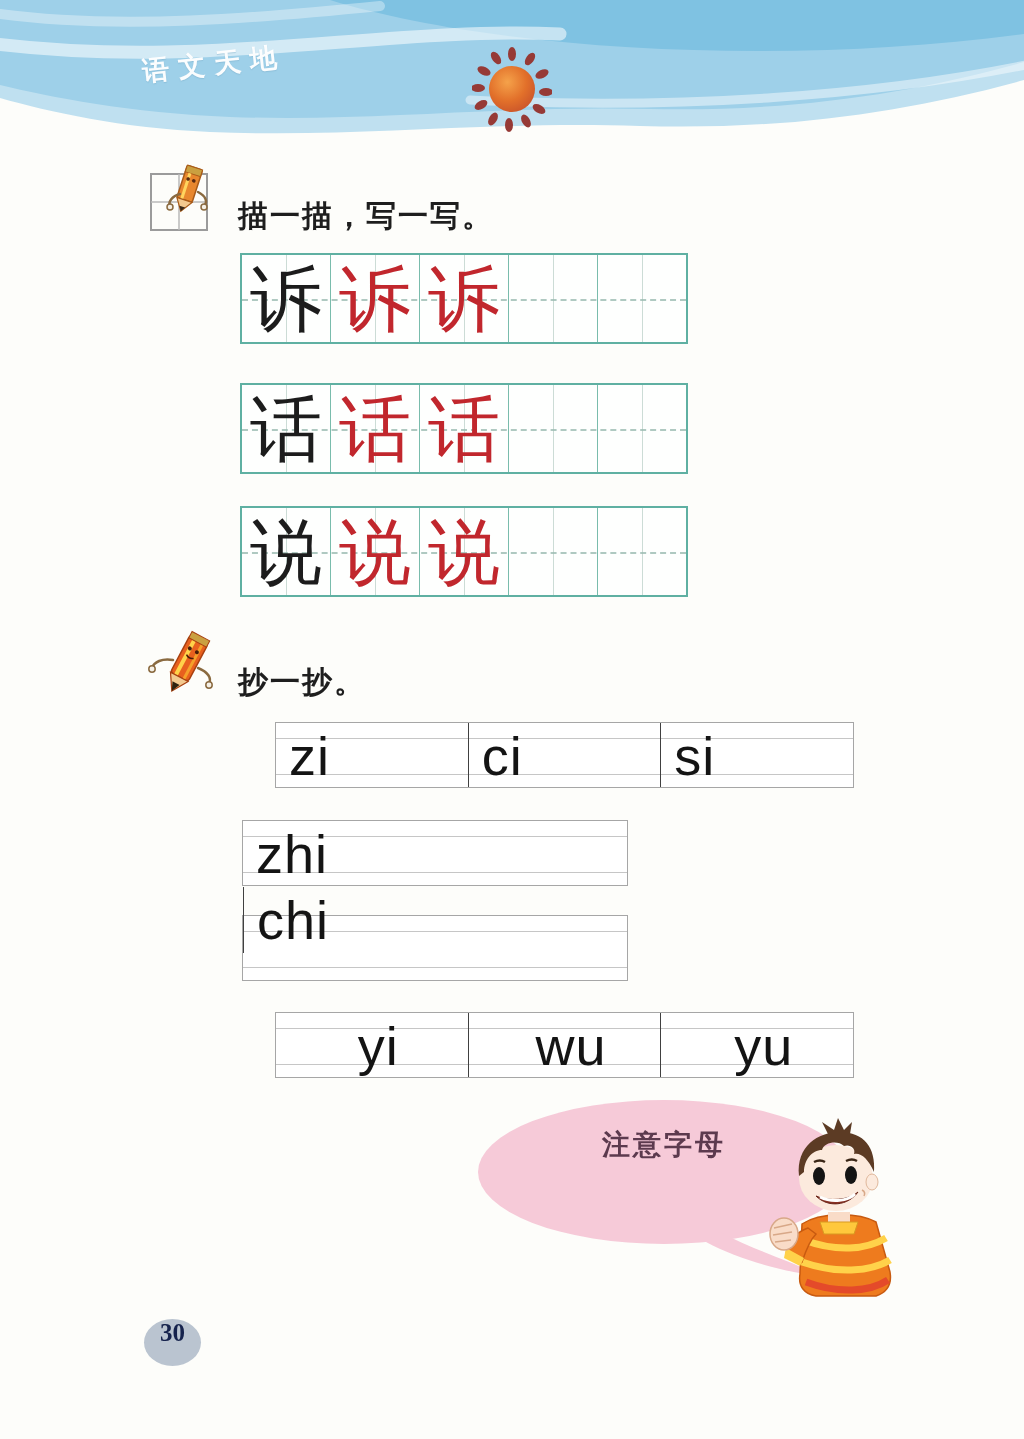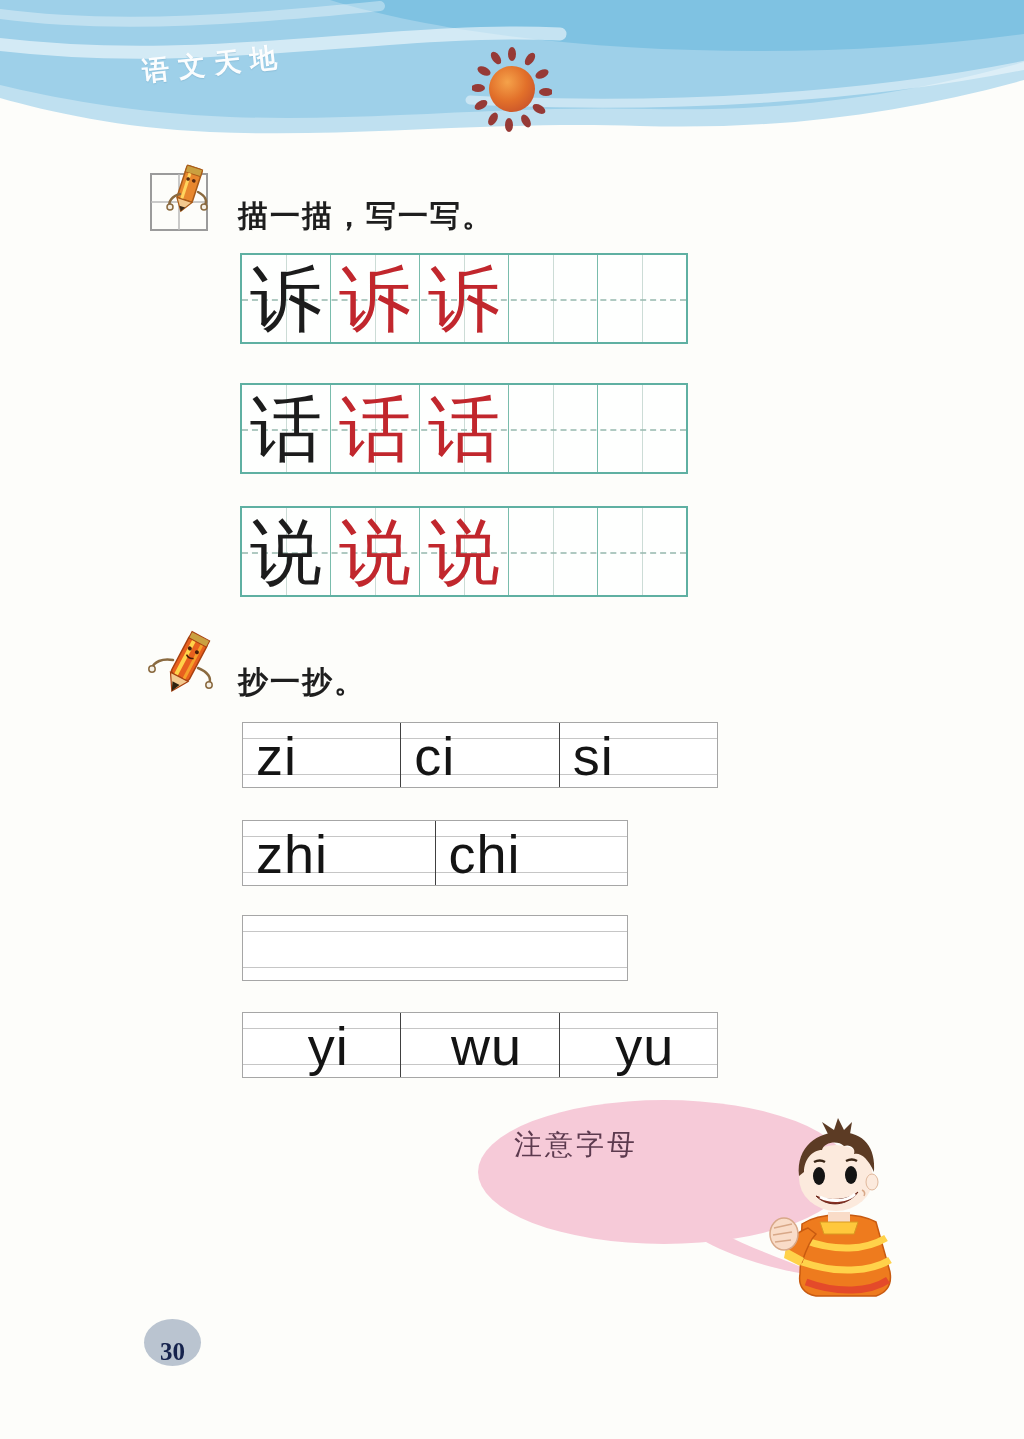--- a/index.html
+++ b/index.html
@@ -48,49 +48,49 @@
     position:relative;z-index:2;font-size:72px;line-height:1;
     font-family:"DejaVu Sans","Liberation Serif",serif;
   }
   #trace-row-0{top:253px;} #trace-row-1{top:383px;} #trace-row-2{top:506px;}
 
   
   .py-row{
     position:absolute;left:242px;height:66px;border:1px solid #a6a6a6;
     display:flex;box-sizing:border-box;background:#fff;
   }
-  .py-row.cols3{width:476px;} .py-row.cols2{width:386px;}
+  .py-row.cols3{width:579px;margin-left:33px;} .py-row.cols2{width:386px;flex-direction:column;}
   .py-row::before,.py-row::after{
     content:"";position:absolute;left:0;right:0;height:0;
     border-top:1px solid #c6c6c6;pointer-events:none;
   }
   .py-row::before{top:15px;} .py-row::after{top:51px;}
   .py-cell{
     position:relative;flex:1;border-left:1px solid #404040;
     font-family:"Liberation Sans","DejaVu Sans",sans-serif;
     font-size:54px;line-height:66px;color:#141414;
     padding-left:13px;letter-spacing:1px;z-index:2;box-sizing:border-box;
     white-space:nowrap;overflow:visible;
   }
   .py-cell:first-child{border-left:none;}
   #py-row-0{top:722px;} #py-row-1{top:820px;} #py-row-2{top:915px;} #py-row-3{top:1012px;text-align:center;}
 
   
   .bubble-svg{position:absolute;left:468px;top:1096px;width:400px;height:184px;}
   .bubble-text{
-    position:absolute;left:514px;top:1122px;width:300px;text-align:left;
-    color:#5c3a4e;font-size:28px;font-weight:normal;line-height:46px;letter-spacing:3px;
+    position:absolute;left:514px;top:1122px;width:300px;text-align:center;
+    color:#5c3a4e;font-size:28px;font-weight:bold;line-height:46px;letter-spacing:3px;
   }
   .boy-svg{position:absolute;left:758px;top:1116px;width:164px;height:184px;}
 
   
   .page-badge{
     position:absolute;left:144px;top:1319px;width:57px;height:47px;
     background:#bac4d0;border-radius:50%;
-    display:flex;align-items:flex-end;justify-content:center;
+    display:flex;align-items:flex-start;justify-content:center;
     color:#16234d;font-size:25px;font-weight:bold;
     font-family:"Liberation Serif","DejaVu Serif",serif;
   }
 </style>
 </head>
 <body>
 
 <div id="page">
 
   <svg class="header-wave" viewBox="0 0 1024 150" preserveAspectRatio="none">

